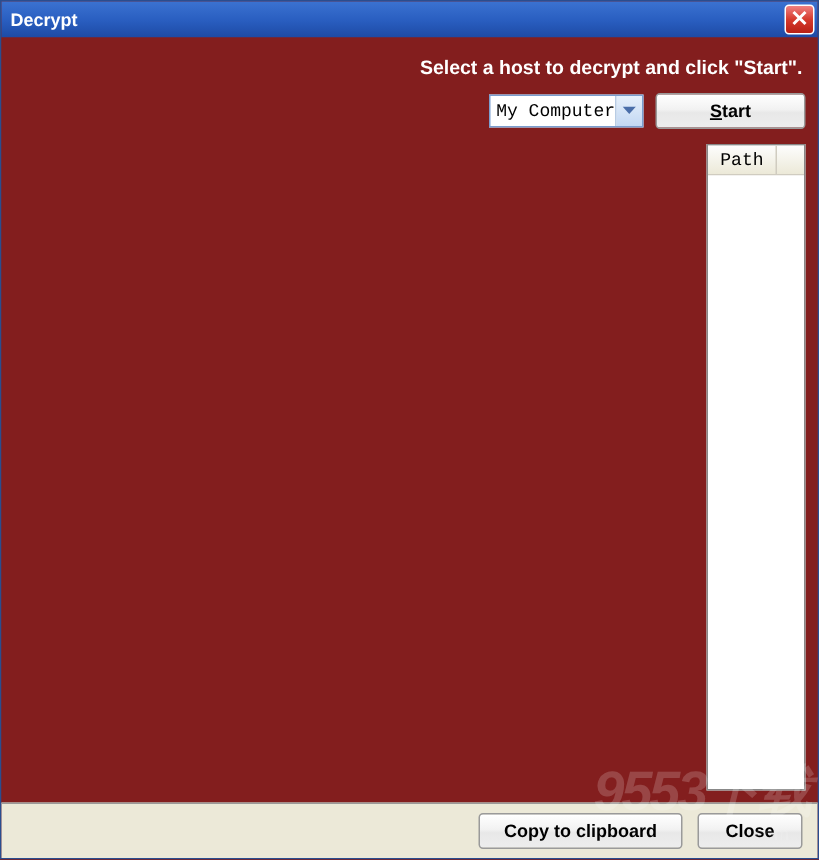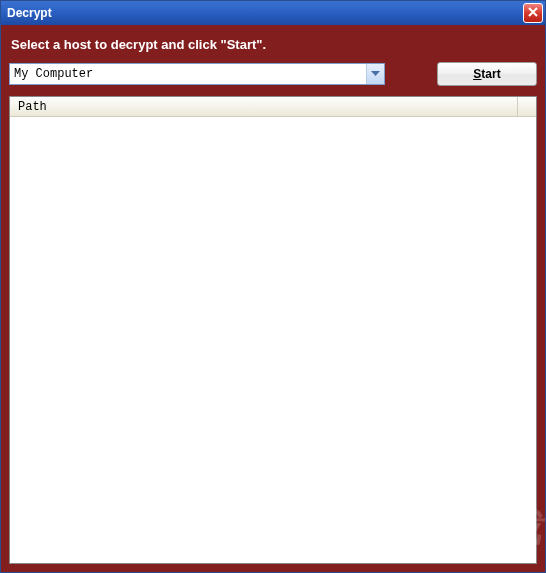--- a/index.html
+++ b/index.html
@@ -42,30 +42,31 @@
       justify-content: center;
       cursor: pointer;
     }
     .close-btn svg { width: 10px; height: 10px; }
     .content {
       flex: 1;
       background: #831e1e;
       padding: 8px;
       display: flex;
       flex-direction: column;
+      align-items: flex-end;
     }
     .instruction {
       color: #fff;
       font-weight: bold;
       font-size: 13px;
       margin: 4px 2px 10px 2px;
     }
     .host-row {
       display: flex;
-      gap: 22px;
+      gap: 8px;
       align-items: center;
       margin-bottom: 10px;
     }
     .combo {
       flex: 1;
       height: 22px;
       background: #fff;
       border: 1px solid #7a9ecf;
       display: flex;
       align-items: center;
@@ -93,21 +94,21 @@
       padding: 0 16px;
       cursor: pointer;
       font-family: inherit;
       font-size: 12px;
       font-weight: bold;
       display: flex;
       align-items: center;
       justify-content: center;
       box-shadow: inset 0 1px 0 #fff;
     }
-    .btn-start { width: 100px; text-decoration-color: #000; margin-left: 30px; }
+    .btn-start { width: 100px; text-decoration-color: #000; }
     .btn-start span::first-letter { text-decoration: underline; }
     .u { text-decoration: underline; }
     .list-panel {
       flex: 1;
       background: #fff;
       border: 1px solid #888;
       display: flex;
       flex-direction: column;
       overflow: hidden;
     }
@@ -202,16 +203,20 @@
 
     <div class="list-panel">
       <div class="list-header">
         <div class="list-header-col">Path</div>
         <div class="list-header-spacer"></div>
       </div>
       <div class="list-body"></div>
     </div>
   </div>
 
+  <div class="footer">
+    <button class="btn btn-footer">Copy to clipboard</button>
+    <button class="btn btn-footer">Close</button>
+  </div>
 </div>
 
 <div class="watermark">9553下载</div>
 <div class="watermark-sub">.com</div>
 
 </body></html>

